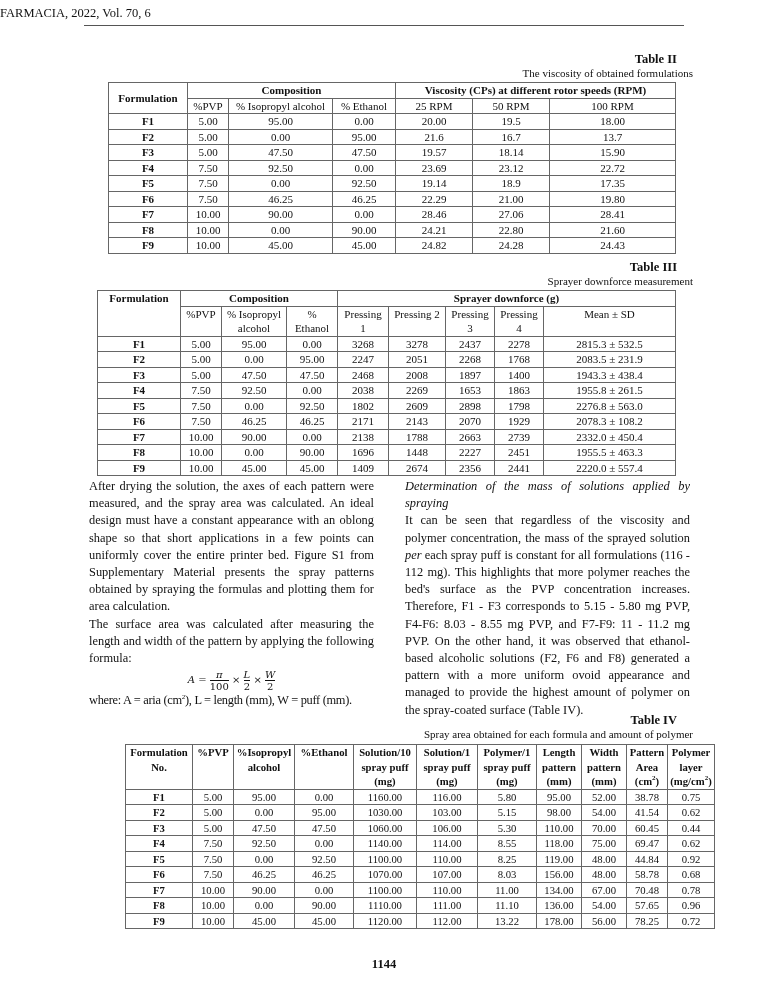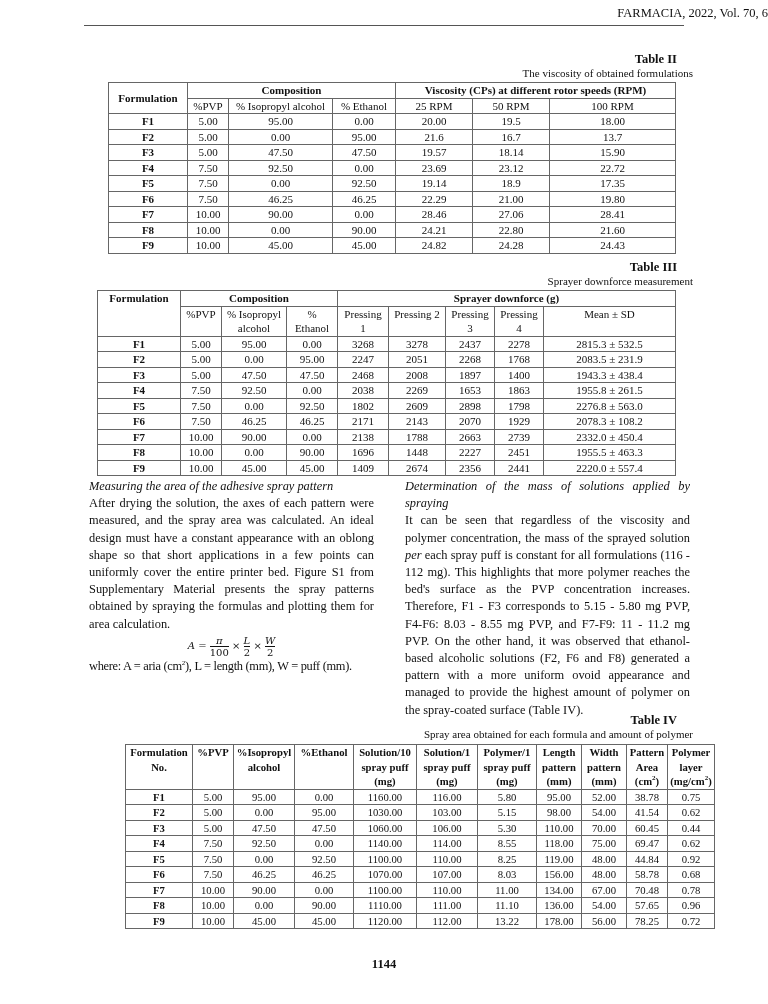--- a/index.html
+++ b/index.html
@@ -1,18 +1,18 @@
 <!DOCTYPE html>
 <html><head>
 <meta charset="utf-8">
 <style>
   html, body { margin: 0; padding: 0; background: #ffffff; }
   body { width: 768px; height: 1004px; position: relative; overflow: hidden;
          font-family: "Liberation Serif", serif; color: #111; }
-  .page-header { position: absolute; top: 6px; left: 0; width: 768px; text-align: right; font-size: 12.5px; }
+  .page-header { position: absolute; top: 6px; left: 0; width: 768px; text-align: left; font-size: 12.5px; }
   .header-rule { position: absolute; top: 25px; left: 84px; width: 600px; height: 0; border-top: 1px solid #555; }
   .tbl-label { position: absolute; right: 91px; font-weight: bold; font-size: 12.5px; }
   .tbl-caption { position: absolute; right: 75px; font-size: 11px; }
   table { position: absolute; border-collapse: collapse; font-size: 11px; }
   td, th { border: 1px solid #666; padding: 0 3px; text-align: center; line-height: 14.5px; font-weight: normal; }
   th.b, td.b { font-weight: bold; }
   #t2 { left: 108px; top: 82px; width: 568px; }
   #t3 { left: 97px; top: 290px; width: 579px; }
   #t4 { left: 89px; top: 744px; width: 590px; font-size: 10.7px; margin-left: 36px; }
   #t4 td, #t4 th { padding: 0 2px; }
@@ -254,22 +254,22 @@
         <td>1409</td>
         <td>2674</td>
         <td>2356</td>
         <td>2441</td>
         <td>2220.0 ± 557.4</td>
       </tr>
     </tbody>
 </table>
 
 <div class="col" id="left-col">
-  <p class="it">Measuring the area of the adhesive spray pattern</p>
   <p>After drying the solution, the axes of each pattern were measured, and the spray area was calculated. An ideal design must have a constant appearance with an oblong shape so that short applications in a few points can uniformly cover the entire printer bed. Figure S1 from Supplementary Material presents the spray patterns obtained by spraying the formulas and plotting them for area calculation.</p>
+  <p>The surface area was calculated after measuring the length and width of the pattern by applying the following formula:</p>
   <div class="formula">
     <span>A =</span>
     <span class="frac"><span>π</span><span class="den">100</span></span>
     <span style="font-style:normal">×</span>
     <span class="frac"><span>L</span><span class="den">2</span></span>
     <span style="font-style:normal">×</span>
     <span class="frac"><span>W</span><span class="den">2</span></span>
   </div>
   <p style="letter-spacing:-0.3px"><span>where: A = aria (cm</span><sup>2</sup><span>), L = length (mm), W = puff (mm).</span></p>
 </div>

